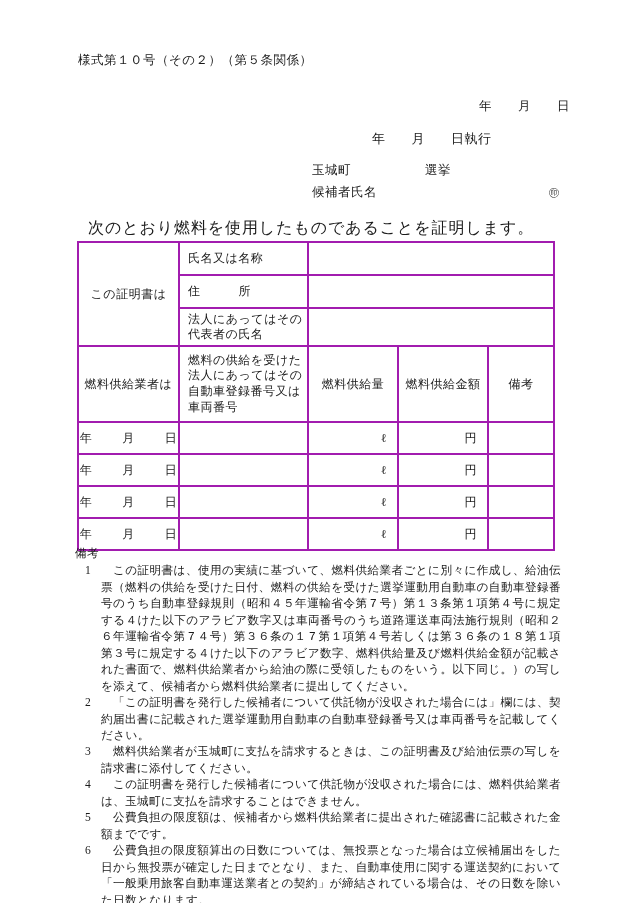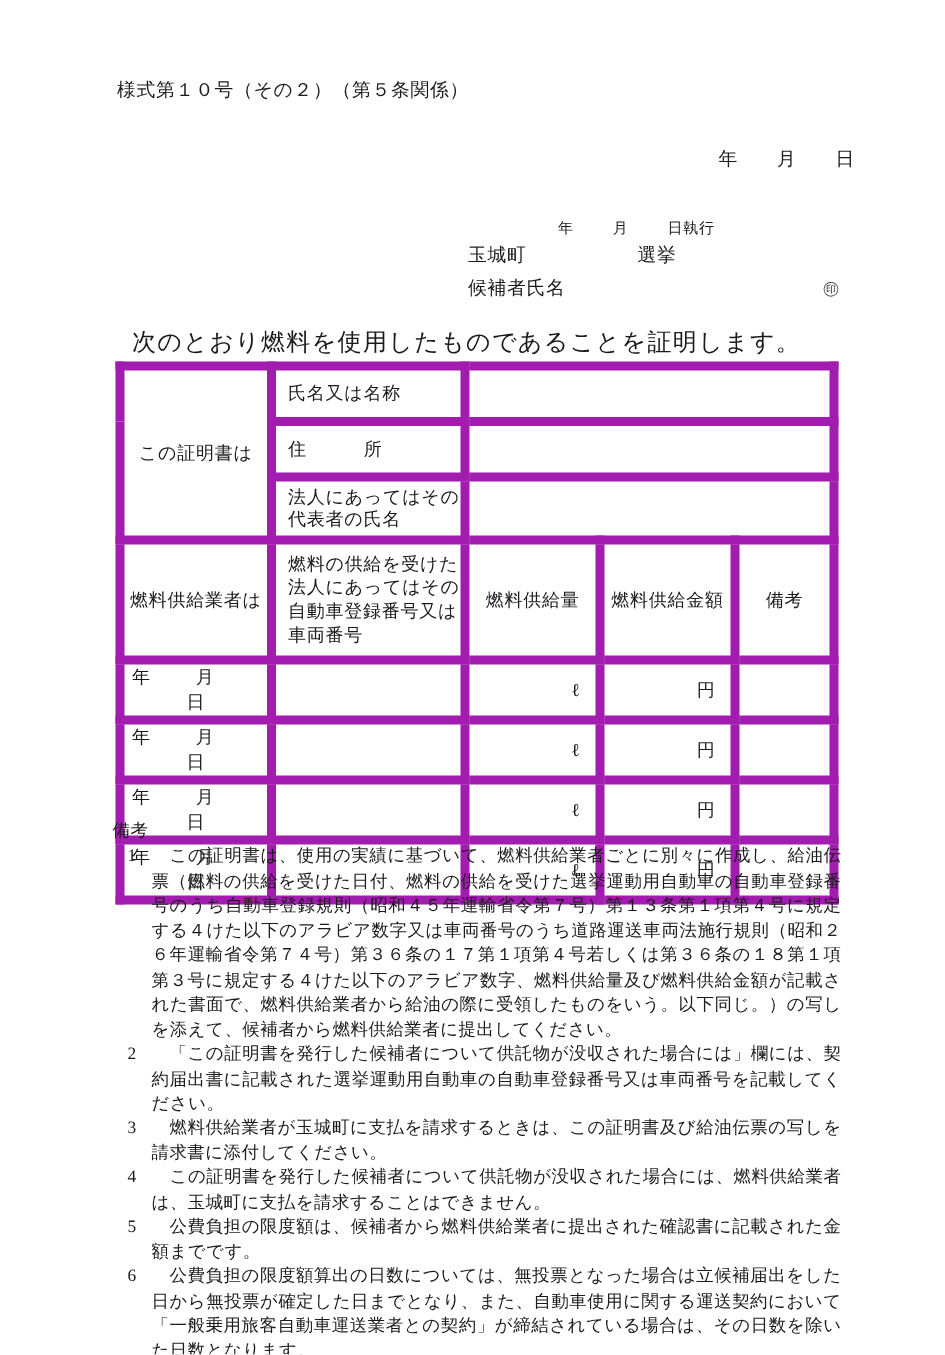--- a/index.html
+++ b/index.html
@@ -45,22 +45,22 @@
     right: 60px;
     top: 98px;
     font-size: 12.5px;
     letter-spacing: 0.5px;
   }
   .date-blank-top .sp { display: inline-block; width: 26px; }
 
   .exec-line {
     position: absolute;
     left: 372px;
-    top: 145px;
-    font-size: 10px;
+    top: 130px;
+    font-size: 13px;
     letter-spacing: 0.5px;
     white-space: nowrap;
   }
   .exec-line .sp { display: inline-block; width: 26px; }
 
   .election-line {
     position: absolute;
     left: 312px;
     top: 162px;
     font-size: 12.5px;
@@ -97,21 +97,21 @@
   .main-table {
     position: absolute;
     left: 77px;
     top: 241px;
     width: 476px;
     border-collapse: collapse;
     table-layout: fixed;
     font-size: 12px;
   }
   .main-table td {
-    border: 6px solid #a21caf;
+    border: 2px solid #a21caf;
     padding: 0;
     vertical-align: middle;
     letter-spacing: 0.5px;
   }
   .cell-c { text-align: center; }
   .cell-l { text-align: left; padding-left: 8px !important; }
   .cell-r { text-align: right; padding-right: 10px !important; }
 
   .supplier-label { height: 93px; }
   .r-name { height: 31px; }

